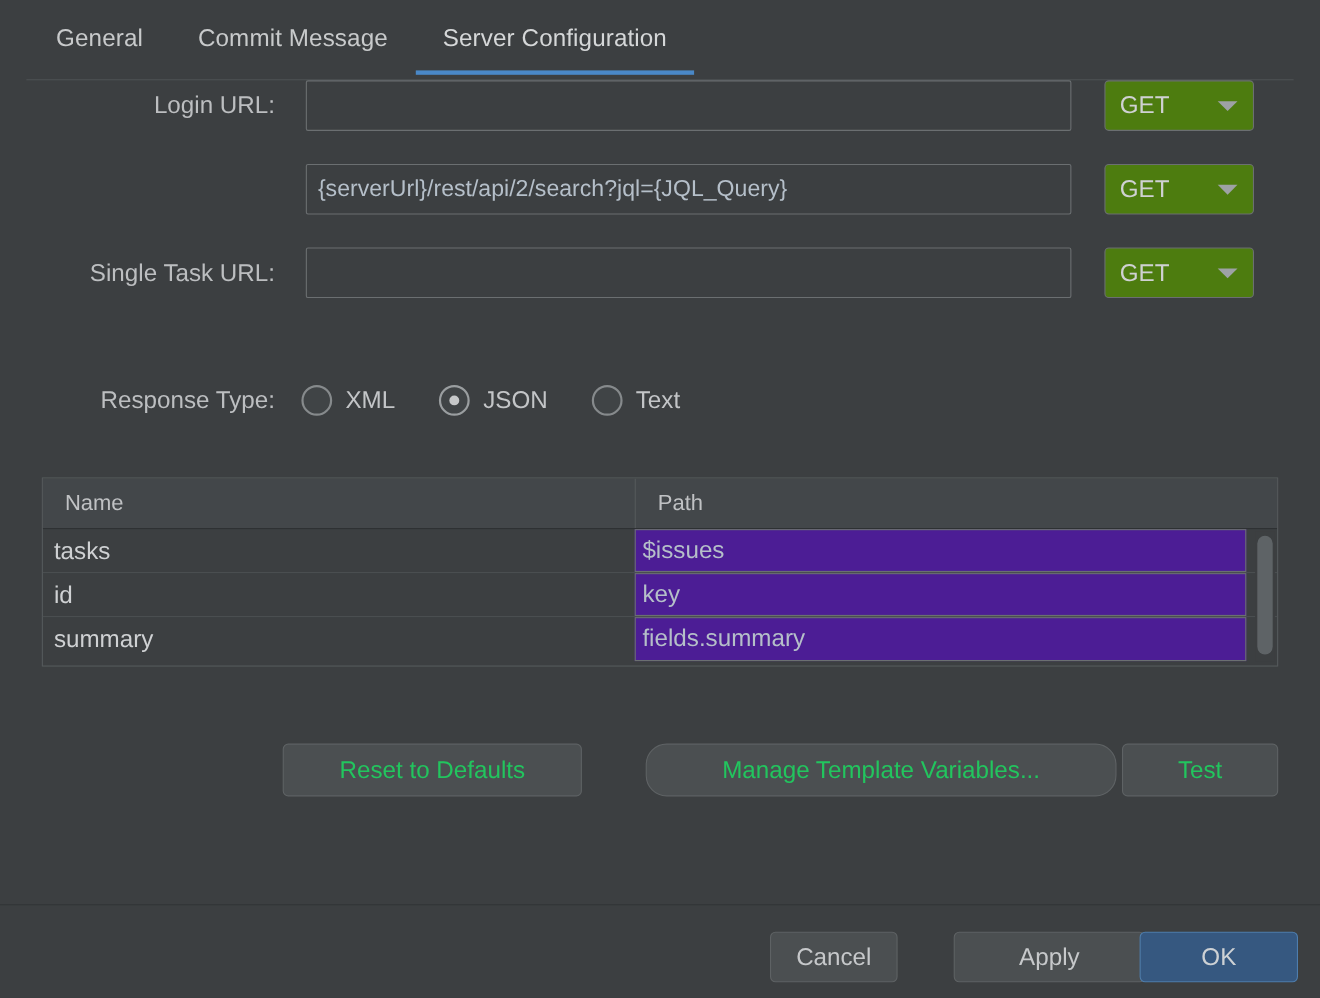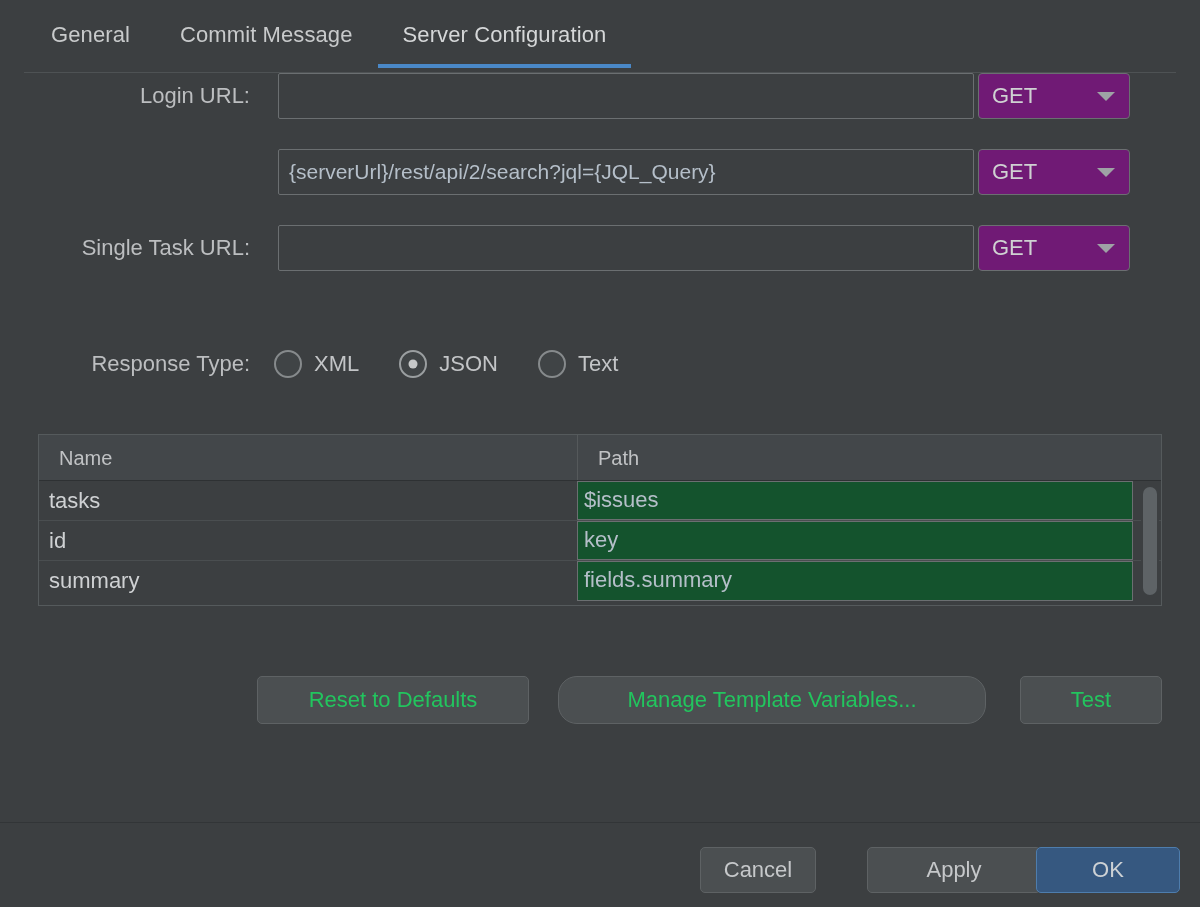--- a/index.html
+++ b/index.html
@@ -99,25 +99,25 @@
     color: #b5bfc9;
     font-family: "Liberation Sans", sans-serif;
     font-size: 21px;
     padding: 0 10px;
     outline: none;
   }
   .text-input::placeholder { color: #7b7f82; }
 
   .combo {
     position: absolute;
-    left: 978px;
-    top: 0;
-    width: 152px;
-    height: 46px;
-    background: #701a75;
+    left: 1004px;
+    top: 0;
+    width: 136px;
+    height: 46px;
+    background: #4d7c0f;
     border: 1px solid #6b6f71;
     border-radius: 4px;
     cursor: default;
   }
   .combo-label {
     position: absolute;
     left: 13px;
     top: 0;
     height: 44px;
     line-height: 44px;
@@ -256,21 +256,21 @@
     color: #cfd1d3;
     line-height: 40px;
     padding-left: 10px;
     white-space: nowrap;
     overflow: hidden;
   }
   .td-path {
     flex: 1;
     margin-right: 28px;
     border: 1px solid #6b6f71;
-    background: #14532d;
+    background: #4c1d95;
     font-size: 22px;
     color: #b5bfc9;
     line-height: 36px;
     padding-left: 6px;
     white-space: nowrap;
     overflow: hidden;
   }
   .table-scrollbar {
     position: absolute;
     right: 2px;
@@ -304,21 +304,21 @@
     background: #4b4f51;
     border: 1px solid #5e6264;
     border-radius: 5px;
     color: #22c55e;
     font-family: "Liberation Sans", sans-serif;
     font-size: 22px;
     cursor: default;
     white-space: nowrap;
   }
   #btn-reset { left: 257px; width: 272px; }
-  #btn-manage { left: 558px; width: 428px; border-radius: 19px; }
+  #btn-manage { left: 587px; width: 428px; border-radius: 19px; }
   #btn-test { left: 1020px; width: 142px; }
 
   
   .footer-sep {
     position: absolute;
     left: 0;
     top: 822px;
     width: 1200px;
     height: 1px;
     background: #323537;

